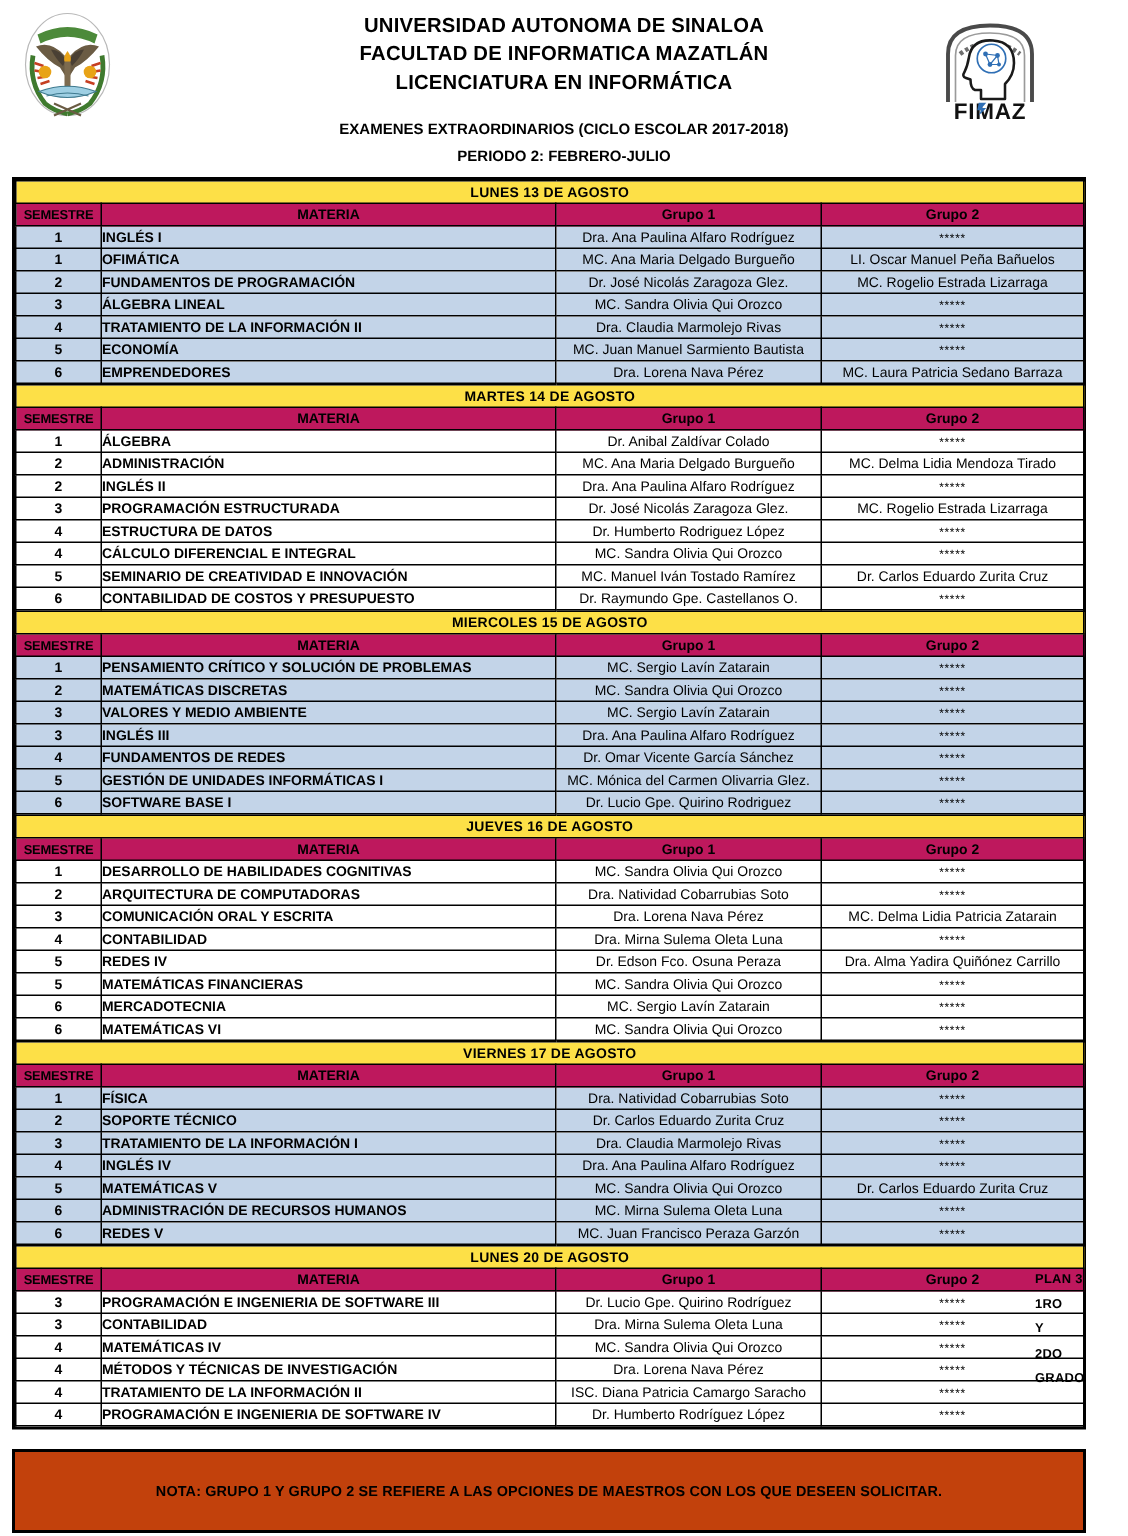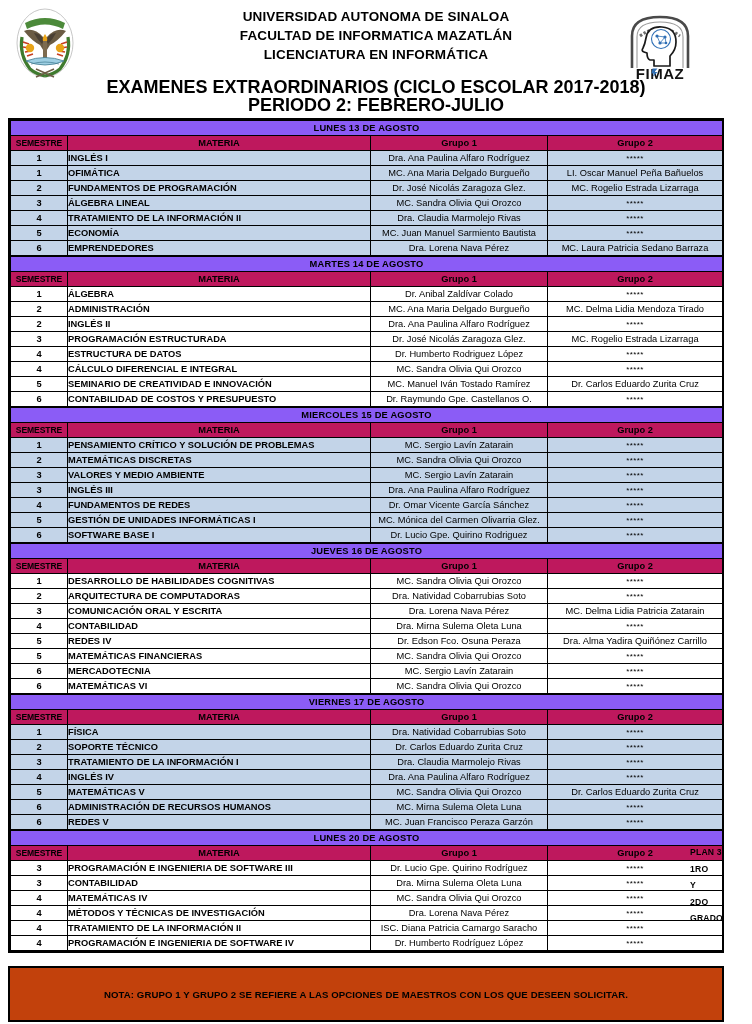--- a/index.html
+++ b/index.html
@@ -31,21 +31,21 @@
     letter-spacing: 0.15px;
     line-height: 19px;
     white-space: nowrap;
   }
   .header-sub {
     position: absolute;
     left: 0; right: 0; top: 78px;
     text-align: center;
   }
   .header-sub .line {
-    font-size: 18px;
+    font-size: 10px;
     font-weight: bold;
     line-height: 18px;
     white-space: nowrap;
   }
 
   
   .crest {
     position: absolute;
     left: 14px; top: 7px;
     width: 62px; height: 72px;
@@ -122,21 +122,21 @@
     text-align: center;
     font-size: 8.6px;
     white-space: nowrap;
     overflow: hidden;
   }
   td.g.empty { letter-spacing: 0.4px; font-size: 8px; }
 
   
   .tint td { background: #c3d4e8; }
   .plain td { background: #ffffff; }
-  .tint .day-title td, .plain .day-title td { background: #8b5cf6; }
+  .tint .day-title td, .plain .day-title td { background: #fde047; }
   .tint .col-head td, .plain .col-head td { background: #be185d; }
 
   
   .side-note {
     position: absolute;
     left: 690px;
     width: 62px;
     text-align: left;
     font-size: 8.6px;
     font-weight: bold;

